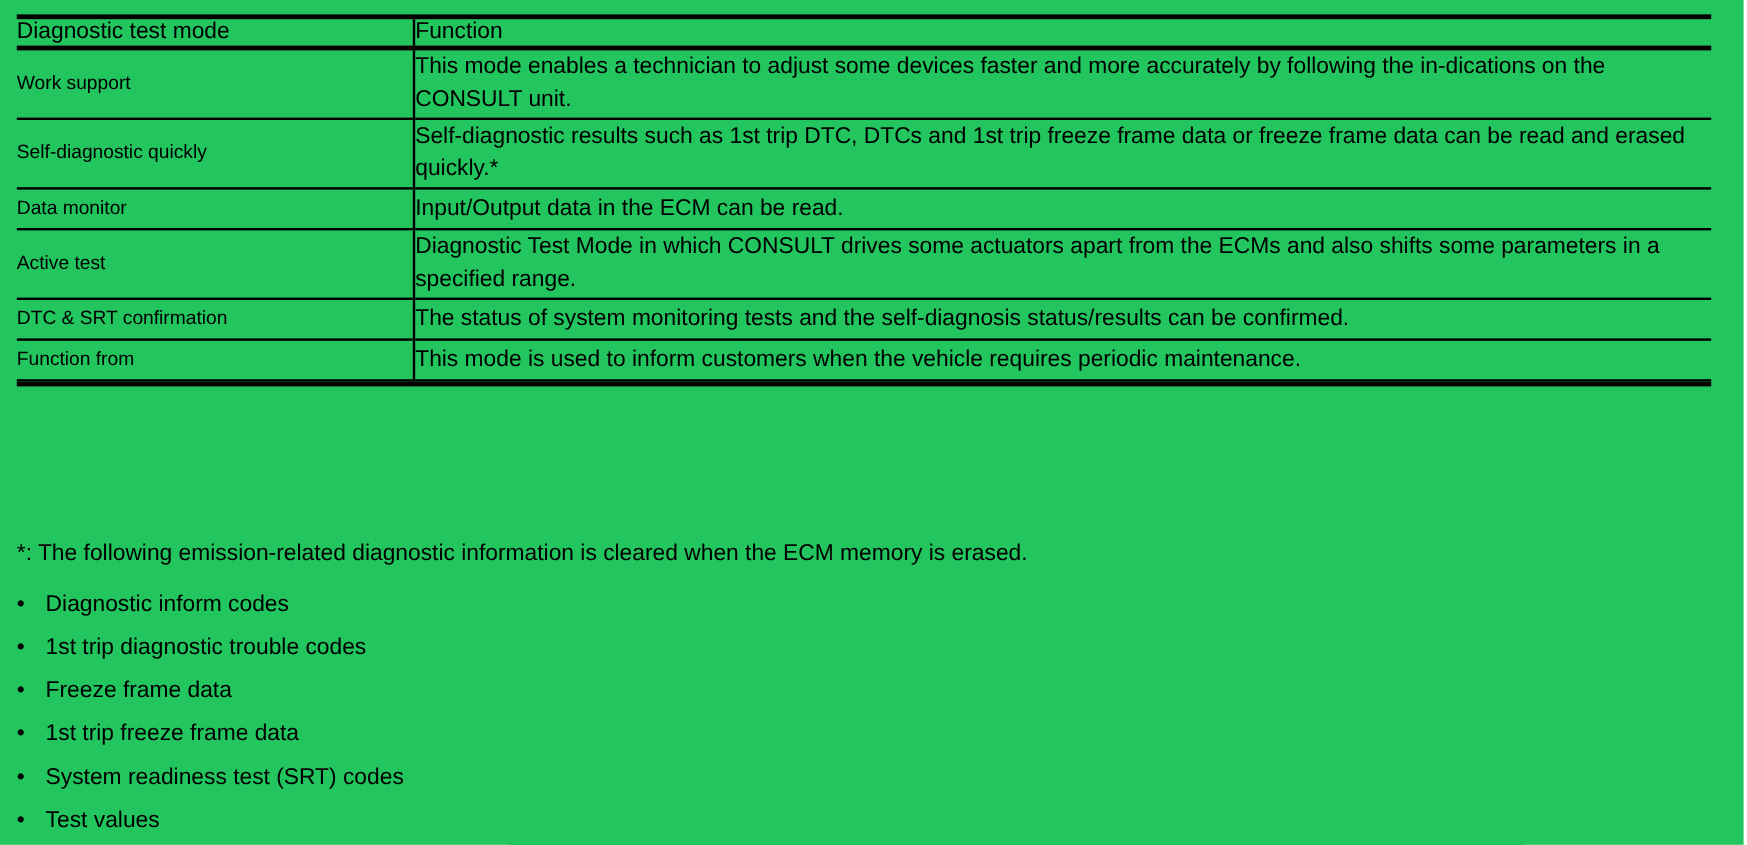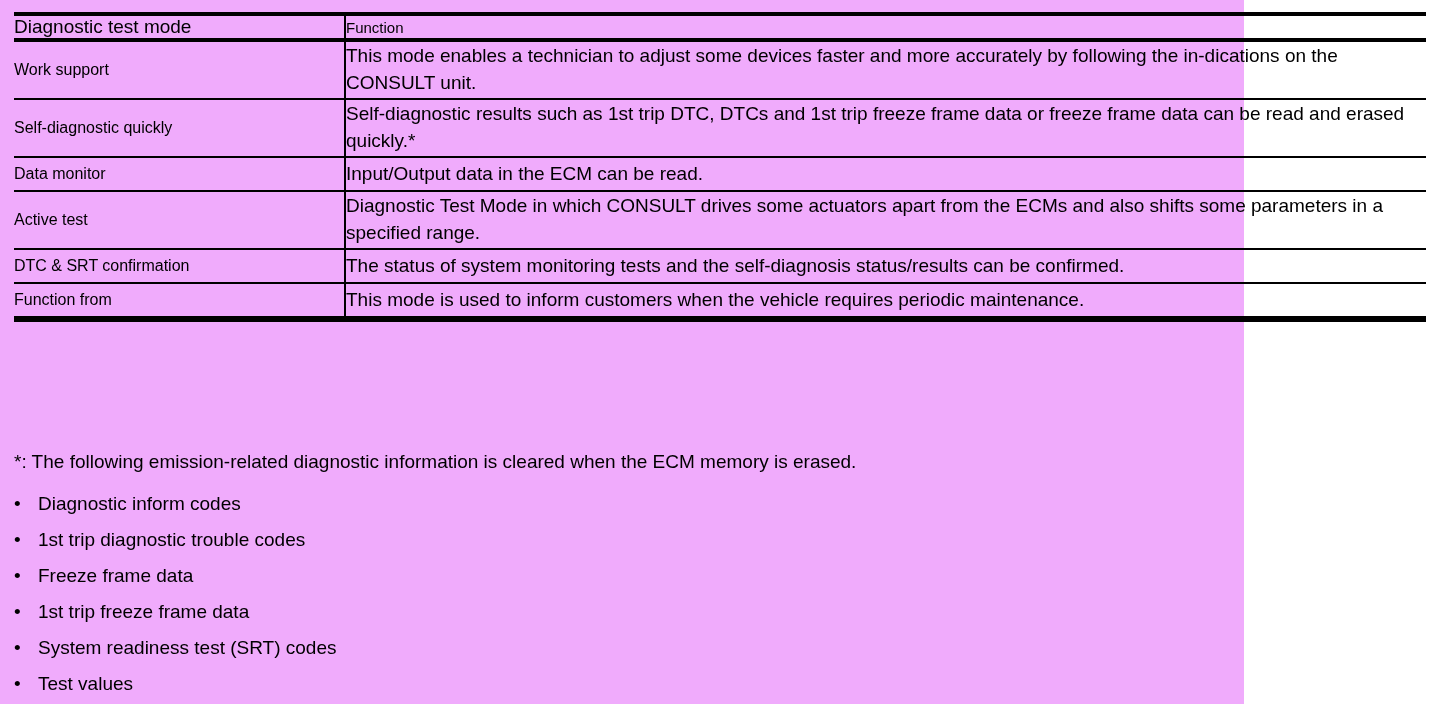--- a/index.html
+++ b/index.html
@@ -10,23 +10,23 @@
   }
   body {
     width: 1456px;
     height: 704px;
     font-family: "Liberation Sans", "DejaVu Sans", sans-serif;
     color: #000000;
     overflow: hidden;
   }
   .page {
     position: relative;
-    width: 1244px;
+    width: 1453px;
     height: 704px;
-    background: #f0abfc;
+    background: #22c55e;
   }
 
   
   .table-wrap {
     position: absolute;
     left: 14px;
     top: 12px;
     width: 1412px;
   }
   table.dtm {
@@ -76,21 +76,21 @@
     line-height: 1.42;
   }
   .head-mode {
     border-right: 2px solid #000;
     text-align: center;
     font-size: 19px;
     padding: 9px 10px 9px 10px;
   }
   .head-func {
     text-align: center;
-    font-size: 15px;
+    font-size: 19px;
     padding: 9px 10px 9px 10px;
   }
 
   tr.r-tall .cell-mode,
   tr.r-tall .cell-func { height: 56px; }
   tr.r-short .cell-mode,
   tr.r-short .cell-func { height: 32px; }
 
   
   .footnote {

